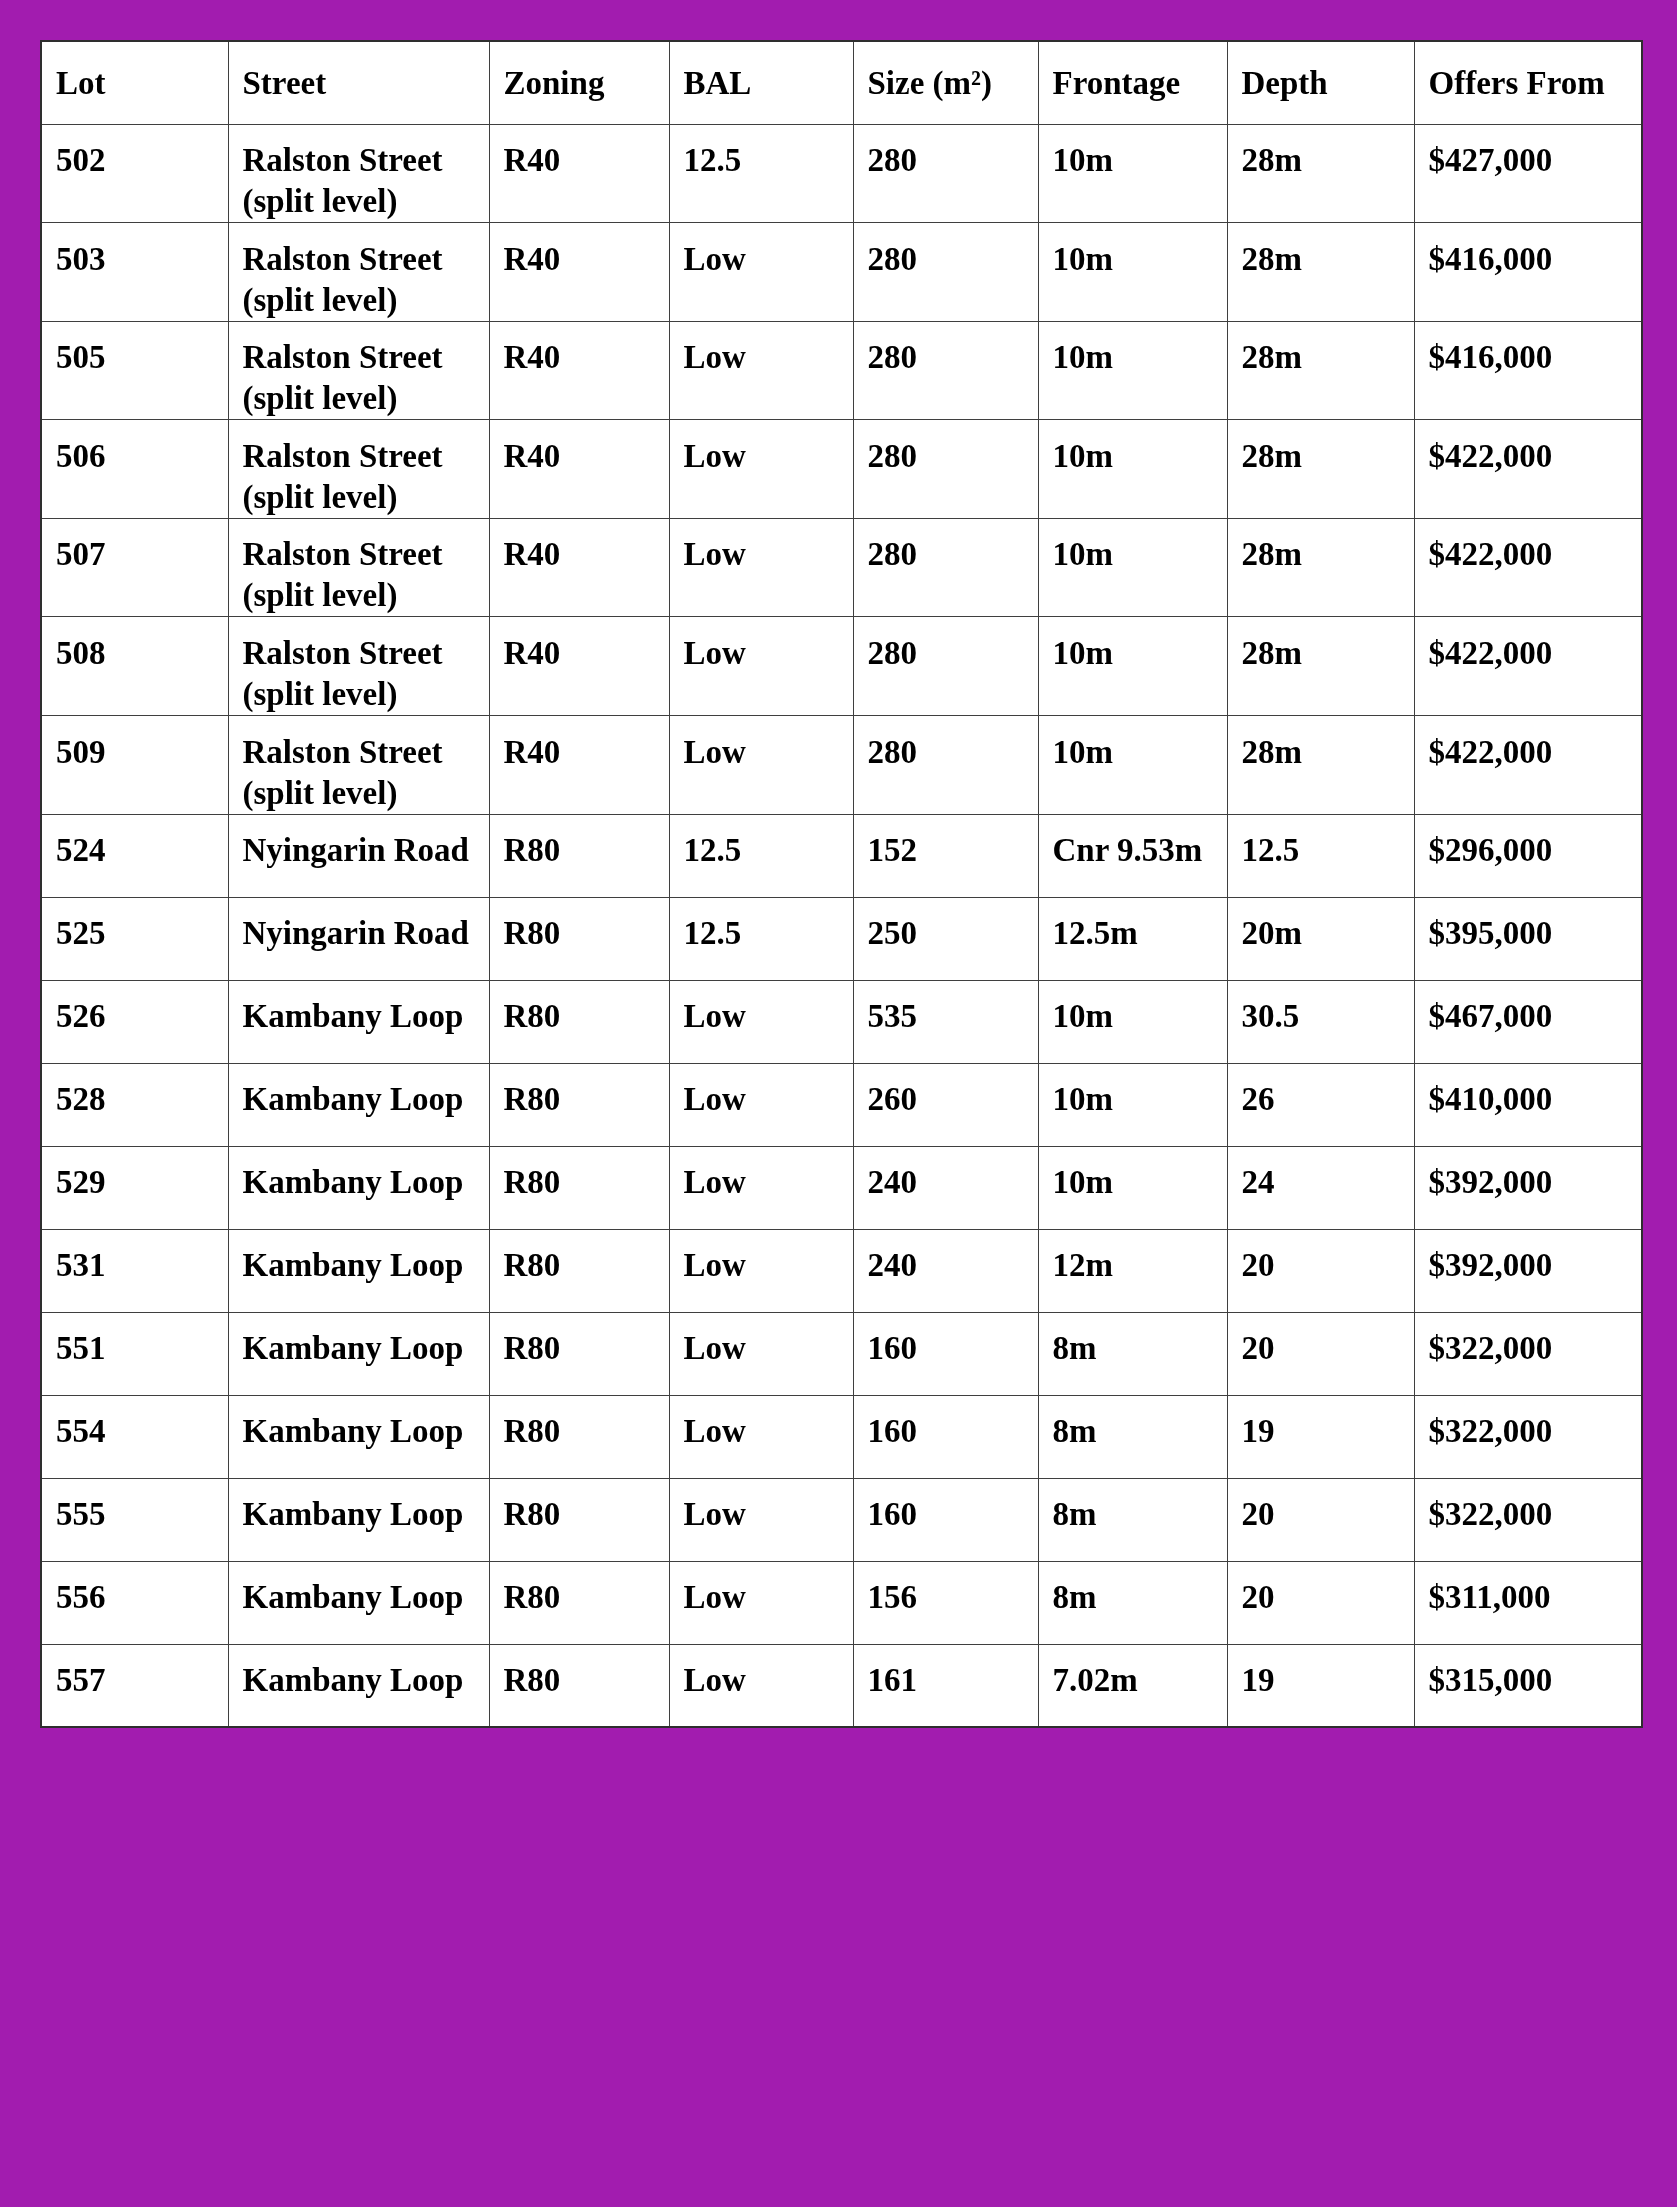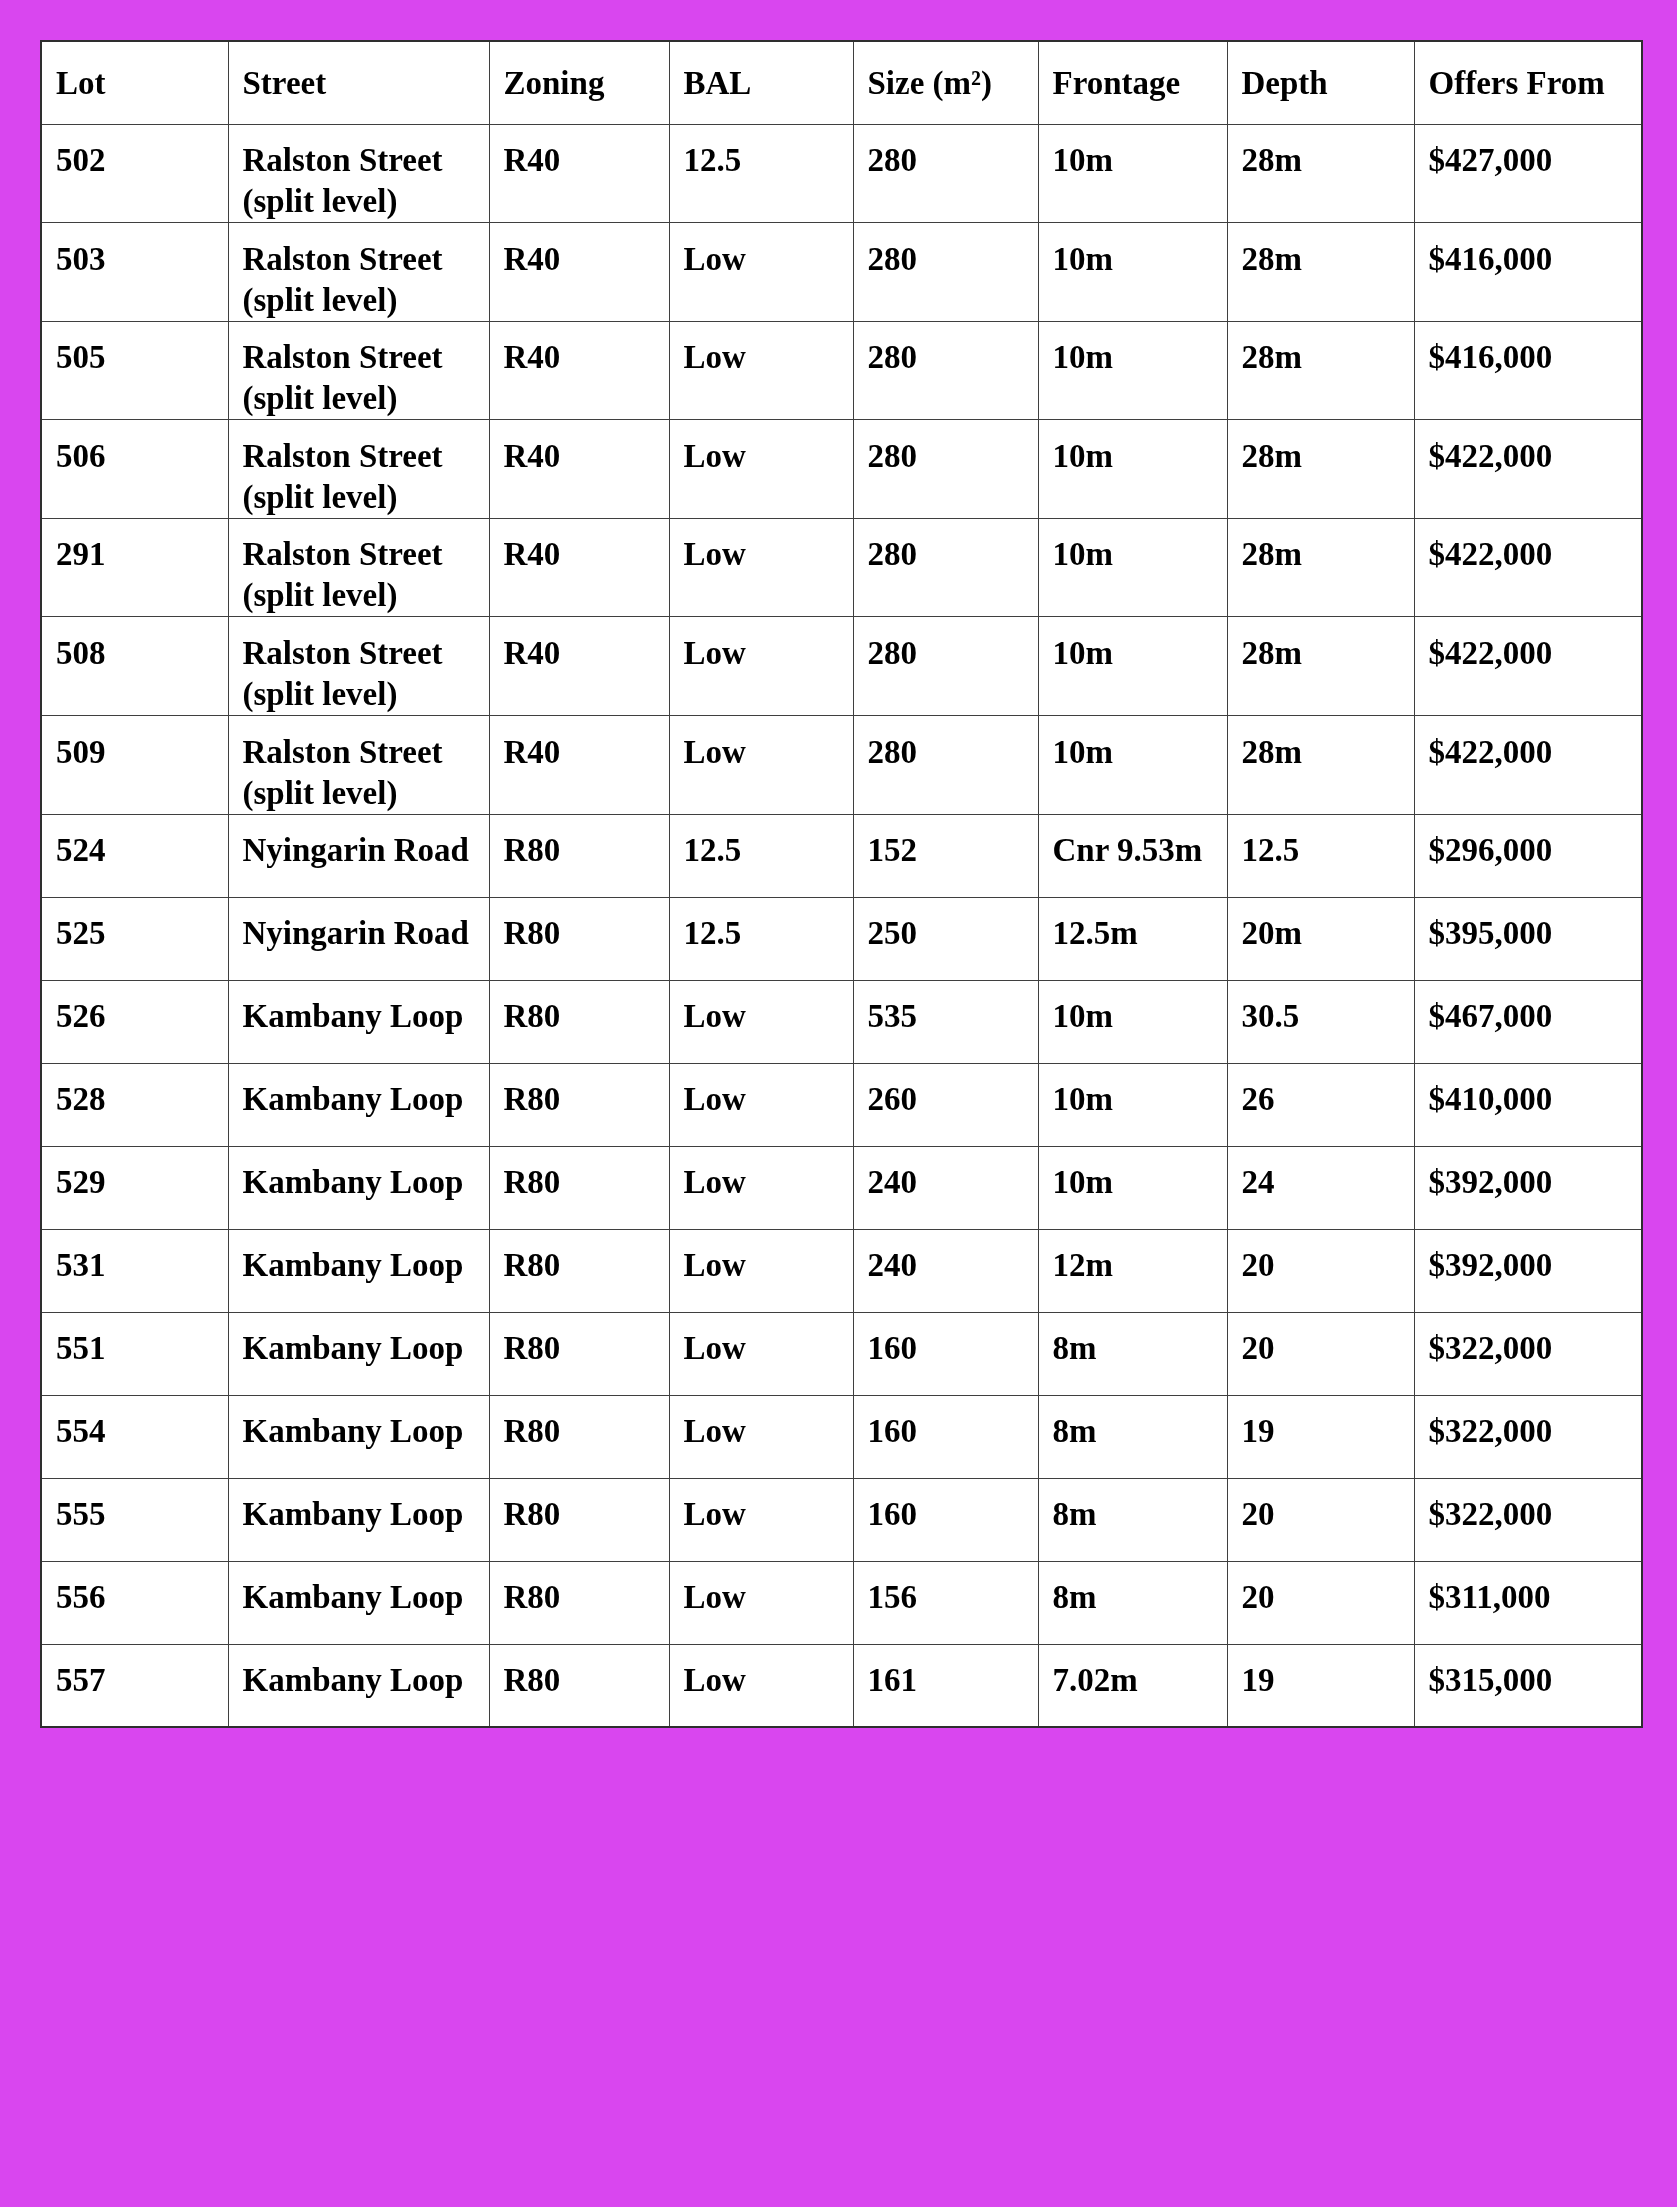--- a/index.html
+++ b/index.html
@@ -7,21 +7,21 @@
     padding: 0;
     background: #ffffff;
     width: 1677px;
     height: 2207px;
     overflow: hidden;
   }
   .page {
     position: relative;
     width: 1677px;
     height: 2207px;
-    background: #d946ef;
+    background: #a21caf;
     font-family: "Liberation Serif", serif;
     font-weight: 700;
     color: #000000;
   }
   table.lots-table {
     position: absolute;
     left: 40px;
     top: 40px;
     width: 1600px;
     border-collapse: collapse;
@@ -107,21 +107,21 @@
           <td>506</td>
           <td>Ralston Street (split level)</td>
           <td>R40</td>
           <td>Low</td>
           <td>280</td>
           <td>10m</td>
           <td>28m</td>
           <td>$422,000</td>
         </tr>
         <tr class="two-line">
-          <td>291</td>
+          <td>507</td>
           <td>Ralston Street (split level)</td>
           <td>R40</td>
           <td>Low</td>
           <td>280</td>
           <td>10m</td>
           <td>28m</td>
           <td>$422,000</td>
         </tr>
         <tr class="two-line">
           <td>508</td>

